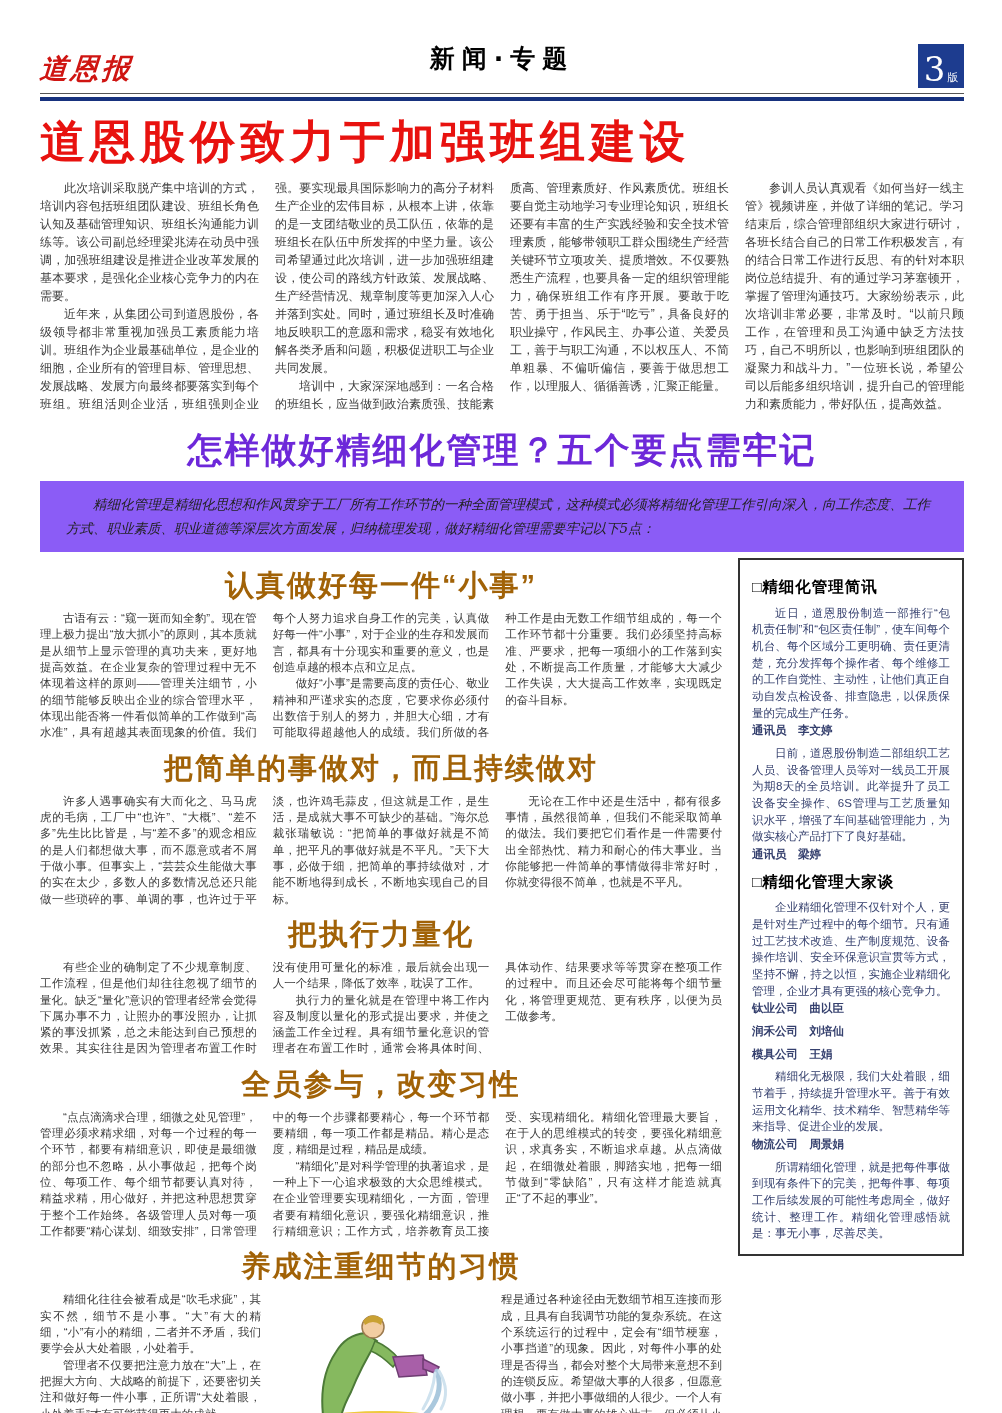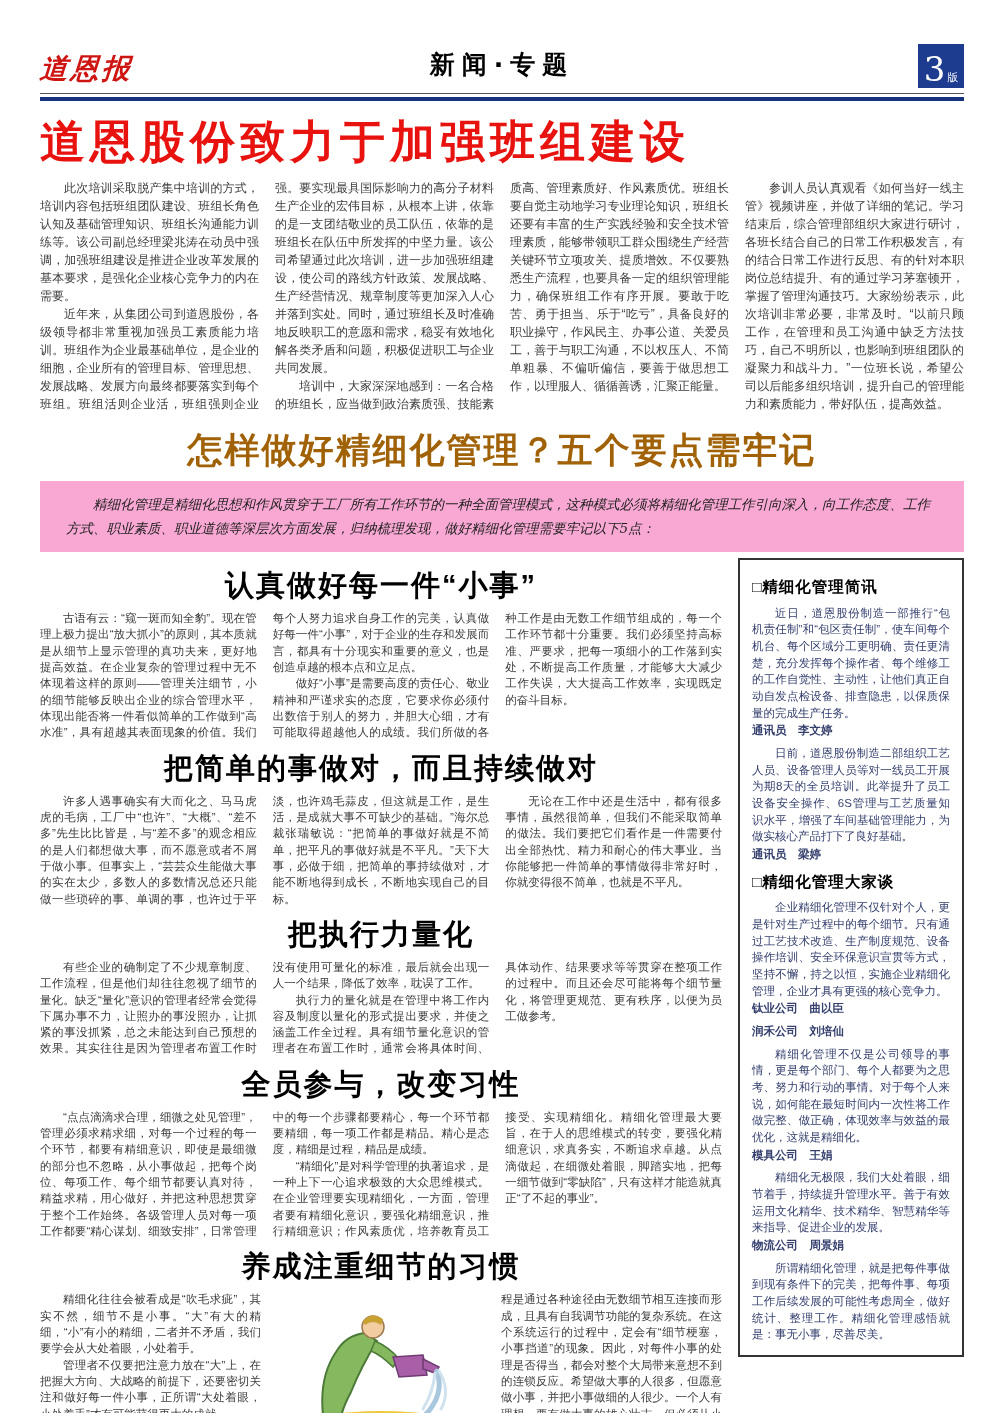--- a/index.html
+++ b/index.html
@@ -7,43 +7,43 @@
     width:1002px;height:1413px;margin:0 auto;background:#fff;position:relative;
     font-family:"Liberation Sans",sans-serif;color:#3b3b3b;box-sizing:border-box;
     padding:34px 38px 0 40px;overflow:hidden;
   }
   
   .masthead{display:flex;align-items:flex-end;justify-content:space-between;height:54px;
     border-bottom:1px solid #555;position:relative;padding-bottom:5px;}
   .logo{color:#cf1512;font-family:"DejaVu Serif",serif;font-weight:bold;font-style:italic;
     font-size:28px;letter-spacing:3px;transform:skewX(-4deg);}
   .section-title{font-size:25px;font-weight:900;color:#000;letter-spacing:7px;
-    position:absolute;left:50%;transform:translateX(-50%);bottom:12px;font-family:"DejaVu Sans",sans-serif;}
+    position:absolute;left:50%;transform:translateX(-50%);bottom:18px;font-family:"DejaVu Sans",sans-serif;}
   .page-badge{background:#1d3c8f;color:#fff;min-width:46px;height:44px;display:flex;
     align-items:flex-end;justify-content:center;gap:2px;padding:2px 5px 3px;box-sizing:border-box;}
   .page-num{font-family:"DejaVu Serif",serif;font-size:34px;line-height:.95;}
   .page-label{font-size:11px;line-height:1.4;}
   .rule{height:4px;background:#17327e;margin-top:3px;}
   
   .headline-red{text-align:left;color:#e8120f;font-size:45px;font-weight:900;
     letter-spacing:5px;margin:16px 0 12px;line-height:1.1;}
-  .headline-black{text-align:center;color:#a16207;font-size:35px;font-weight:900;
+  .headline-black{text-align:center;color:#6d28d9;font-size:35px;font-weight:900;
     letter-spacing:2px;margin:14px 0 12px;line-height:1.1;}
   
   .article1-cols{column-count:4;column-gap:16px;font-size:12px;line-height:1.5;
     text-align:justify;height:238px;overflow:hidden;}
   p{margin:0;text-indent:2em;}
   
-  .intro-box{background:#f9a8d4;padding:12px 26px;margin-top:4px;}
+  .intro-box{background:#8b5cf6;padding:12px 26px;margin-top:4px;}
   .intro-box p{font-family:"DejaVu Serif",serif;font-style:italic;font-size:13.5px;
     line-height:1.75;color:#222;}
   
   .main-flex{display:flex;gap:16px;margin-top:6px;align-items:flex-start;}
   .left-area{flex:1;min-width:0;}
-  .sec h2{text-align:center;font-size:29px;font-weight:900;color:#000000;
+  .sec h2{text-align:center;font-size:29px;font-weight:900;color:#a16207;
     margin:12px 0 8px;letter-spacing:2px;line-height:1.1;}
   .cols3{column-count:3;column-gap:16px;font-size:11.5px;line-height:1.42;text-align:justify;}
   .s5-row{display:flex;gap:14px;font-size:11.5px;line-height:1.42;text-align:justify;}
   .s5-col{flex:1;min-width:0;}
   .s5-mid{width:212px;flex:none;display:flex;flex-direction:column;justify-content:space-between;}
   .figure-wrap{text-align:center;padding-top:6px;}
   
   .sidebar{width:226px;flex:none;border:2px solid #333;padding:8px 12px 12px;
     box-sizing:border-box;color:#35406e;font-size:11.5px;line-height:1.45;text-align:justify;}
   .sidebar h3{font-size:15.5px;font-weight:900;color:#000;margin:8px 0 6px;letter-spacing:1px;}
@@ -104,21 +104,21 @@
         <div class="cols3">
           <p>有些企业的确制定了不少规章制度、工作流程，但是他们却往往忽视了细节的量化。缺乏“量化”意识的管理者经常会觉得下属办事不力，让照办的事没照办，让抓紧的事没抓紧，总之未能达到自己预想的效果。其实往往是因为管理者布置工作时没有使用可量化的标准，最后就会出现一人一个结果，降低了效率，耽误了工作。</p>
           <p>执行力的量化就是在管理中将工作内容及制度以量化的形式提出要求，并使之涵盖工作全过程。具有细节量化意识的管理者在布置工作时，通常会将具体时间、具体动作、结果要求等等贯穿在整项工作的过程中。而且还会尽可能将每个细节量化，将管理更规范、更有秩序，以便为员工做参考。</p>
         </div>
       </section>
 
       <section class="sec">
         <h2>全员参与，改变习性</h2>
         <div class="cols3">
           <p>“点点滴滴求合理，细微之处见管理”，管理必须求精求细，对每一个过程的每一个环节，都要有精细意识，即使是最细微的部分也不忽略，从小事做起，把每个岗位、每项工作、每个细节都要认真对待，精益求精，用心做好，并把这种思想贯穿于整个工作始终。各级管理人员对每一项工作都要“精心谋划、细致安排”，日常管理中的每一个步骤都要精心，每一个环节都要精细，每一项工作都是精品。精心是态度，精细是过程，精品是成绩。</p>
-          <p>“精细化”是对科学管理的执著追求，是一种上下一心追求极致的大众思维模式。在企业管理要实现精细化，一方面，管理者要有精细化意识，要强化精细意识，推行精细意识；作风素质优，培养教育员工接受、实现精细化。精细化管理最大要旨，在于人的思维模式的转变，要强化精细意识，求真务实，不断追求卓越。从点滴做起，在细微处着眼，脚踏实地，把每一细节做到“零缺陷”，只有这样才能造就真正“了不起的事业”。</p>
+          <p>“精细化”是对科学管理的执著追求，是一种上下一心追求极致的大众思维模式。在企业管理要实现精细化，一方面，管理者要有精细化意识，要强化精细意识，推行精细意识；工作方式，培养教育员工接受、实现精细化。精细化管理最大要旨，在于人的思维模式的转变，要强化精细意识，求真务实，不断追求卓越。从点滴做起，在细微处着眼，脚踏实地，把每一细节做到“零缺陷”，只有这样才能造就真正“了不起的事业”。</p>
         </div>
       </section>
 
       <section class="sec">
         <h2>养成注重细节的习惯</h2>
         <div class="s5-row">
           <div class="s5-col">
             <p>精细化往往会被看成是“吹毛求疵”，其实不然，细节不是小事。“大”有大的精细，“小”有小的精细，二者并不矛盾，我们要学会从大处着眼，小处着手。</p>
             <p>管理者不仅要把注意力放在“大”上，在把握大方向、大战略的前提下，还要密切关注和做好每一件小事，正所谓“大处着眼，小处着手”才有可能获得更大的成就。</p>
 
@@ -159,21 +159,20 @@
       <h3>□精细化管理简讯</h3>
       <p>近日，道恩股份制造一部推行“包机责任制”和“包区责任制”，使车间每个机台、每个区域分工更明确、责任更清楚，充分发挥每个操作者、每个维修工的工作自觉性、主动性，让他们真正自动自发点检设备、排查隐患，以保质保量的完成生产任务。</p>
       <div class="sb-byline">通讯员　李文婷</div>
       <p>日前，道恩股份制造二部组织工艺人员、设备管理人员等对一线员工开展为期8天的全员培训。此举提升了员工设备安全操作、6S管理与工艺质量知识水平，增强了车间基础管理能力，为做实核心产品打下了良好基础。</p>
       <div class="sb-byline">通讯员　梁婷</div>
 
       <h3>□精细化管理大家谈</h3>
       <p>企业精细化管理不仅针对个人，更是针对生产过程中的每个细节。只有通过工艺技术改造、生产制度规范、设备操作培训、安全环保意识宣贯等方式，坚持不懈，持之以恒，实施企业精细化管理，企业才具有更强的核心竞争力。</p>
       <div class="sb-byline">钛业公司　曲以臣</div>
       <div class="sb-byline">润禾公司　刘培仙</div>
-      <p>精细化管理不仅是公司领导的事情，更是每个部门、每个人都要为之思考、努力和行动的事情。对于每个人来说，如何能在最短时间内一次性将工作做完整、做正确，体现效率与效益的最优化，这就是精细化。</p>
       <div class="sb-byline">模具公司　王娟</div>
       <p>精细化无极限，我们大处着眼，细节着手，持续提升管理水平。善于有效运用文化精华、技术精华、智慧精华等来指导、促进企业的发展。</p>
       <div class="sb-byline">物流公司　周景娟</div>
       <p>所谓精细化管理，就是把每件事做到现有条件下的完美，把每件事、每项工作后续发展的可能性考虑周全，做好统计、整理工作。精细化管理感悟就是：事无小事，尽善尽美。</p>
 
     </aside>
   </div>
 
 </div>
 

